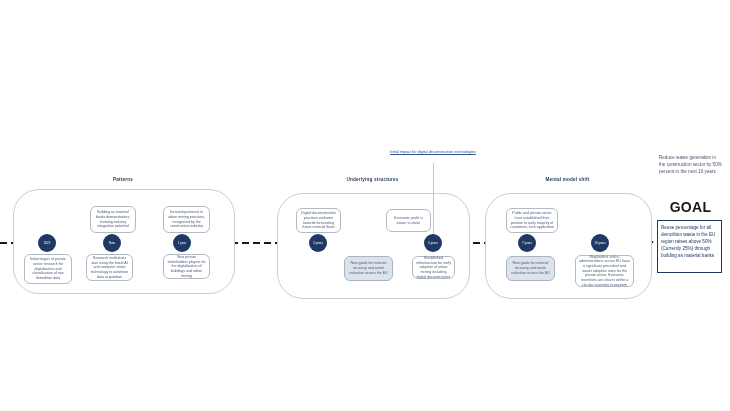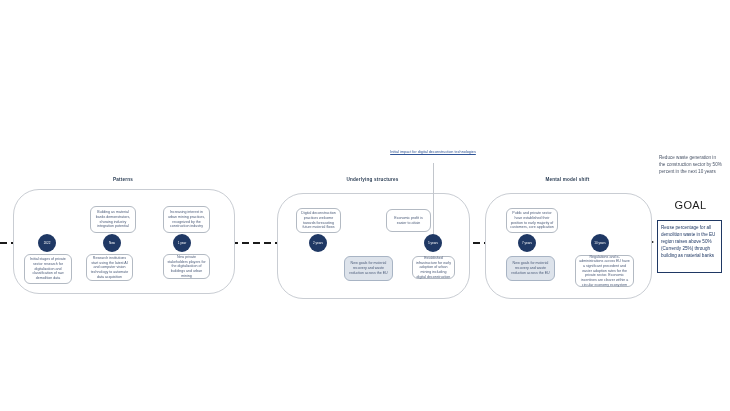--- a/index.html
+++ b/index.html
@@ -47,21 +47,21 @@
     color:var(--link-blue);font-size:3.8px;line-height:1.35;text-decoration:underline;cursor:pointer;
   }
   .annotation-line{
     position:absolute;left:433px;top:163px;width:1px;height:71px;background:#c2c6cc;
   }
   .goal-intro{
     position:absolute;left:659px;top:155px;width:63px;color:#4a5568;font-size:4.6px;line-height:1.5;
   }
   .goal-heading{
     position:absolute;left:659px;top:199px;width:63px;text-align:center;
-    color:#1a1a1a;font-size:11px;font-weight:normal;letter-spacing:.3px;
+    color:#1a1a1a;font-size:14px;font-weight:bold;letter-spacing:.3px;
   }
   .goal-box{
     position:absolute;left:657px;top:220px;width:65px;height:53px;box-sizing:border-box;
     border:1.6px solid var(--navy);background:#fff;color:var(--navy);
     font-size:4.6px;line-height:1.55;padding:3px 3px;
   }
 </style>
 </head>
 <body>
 

